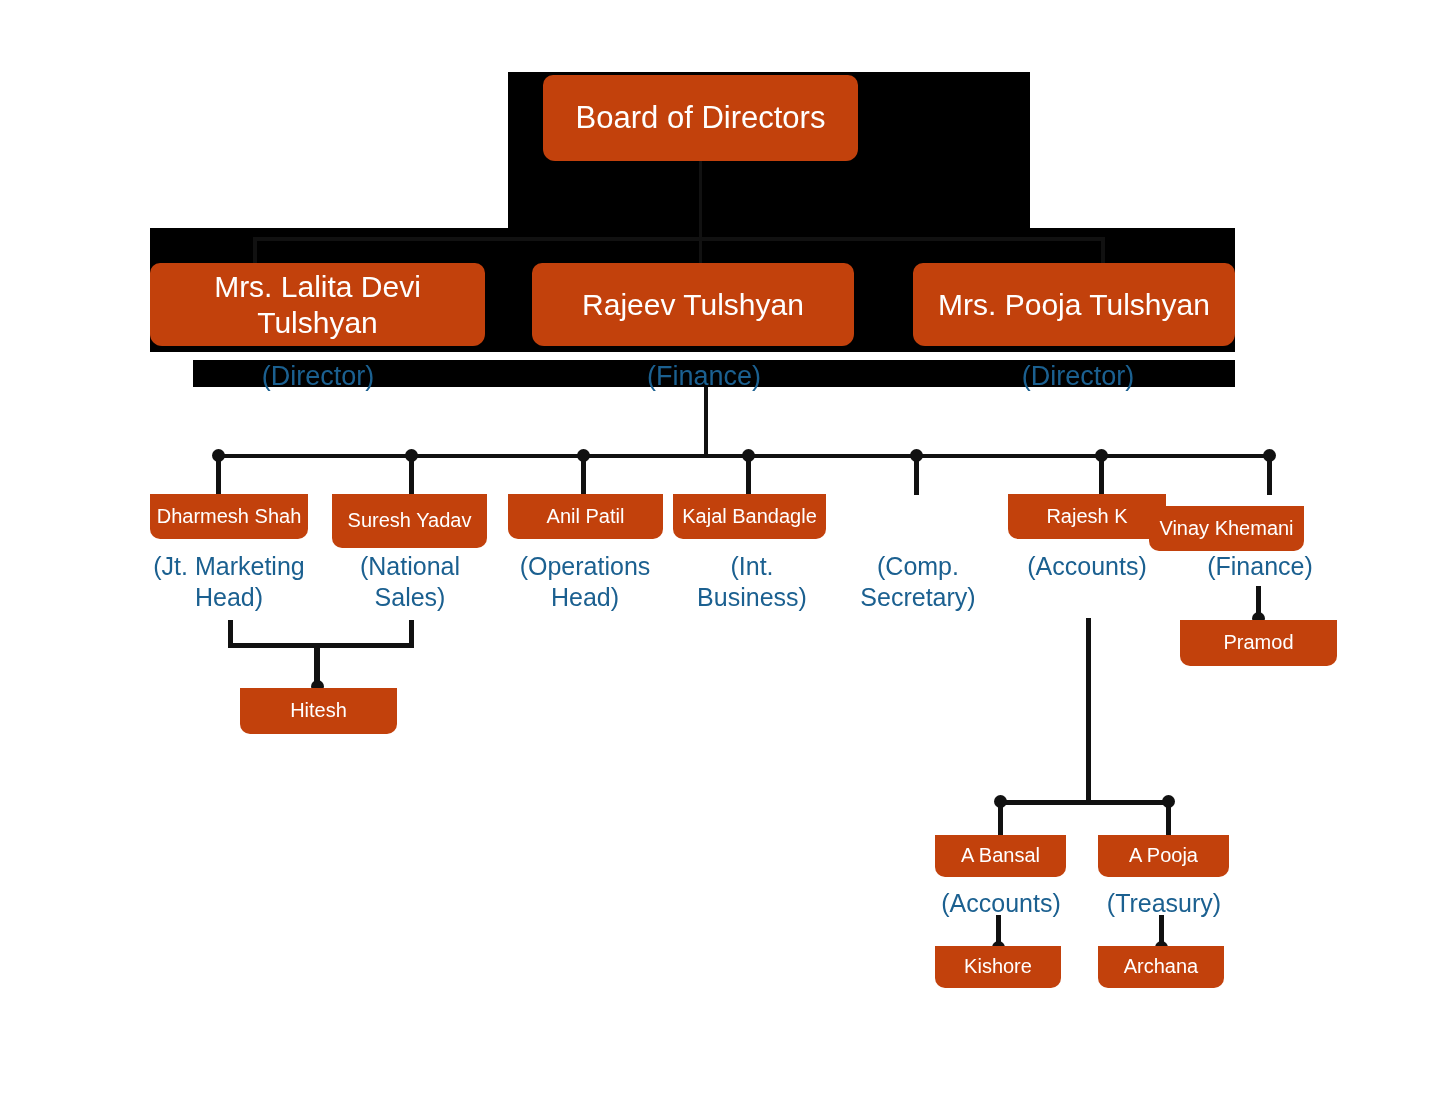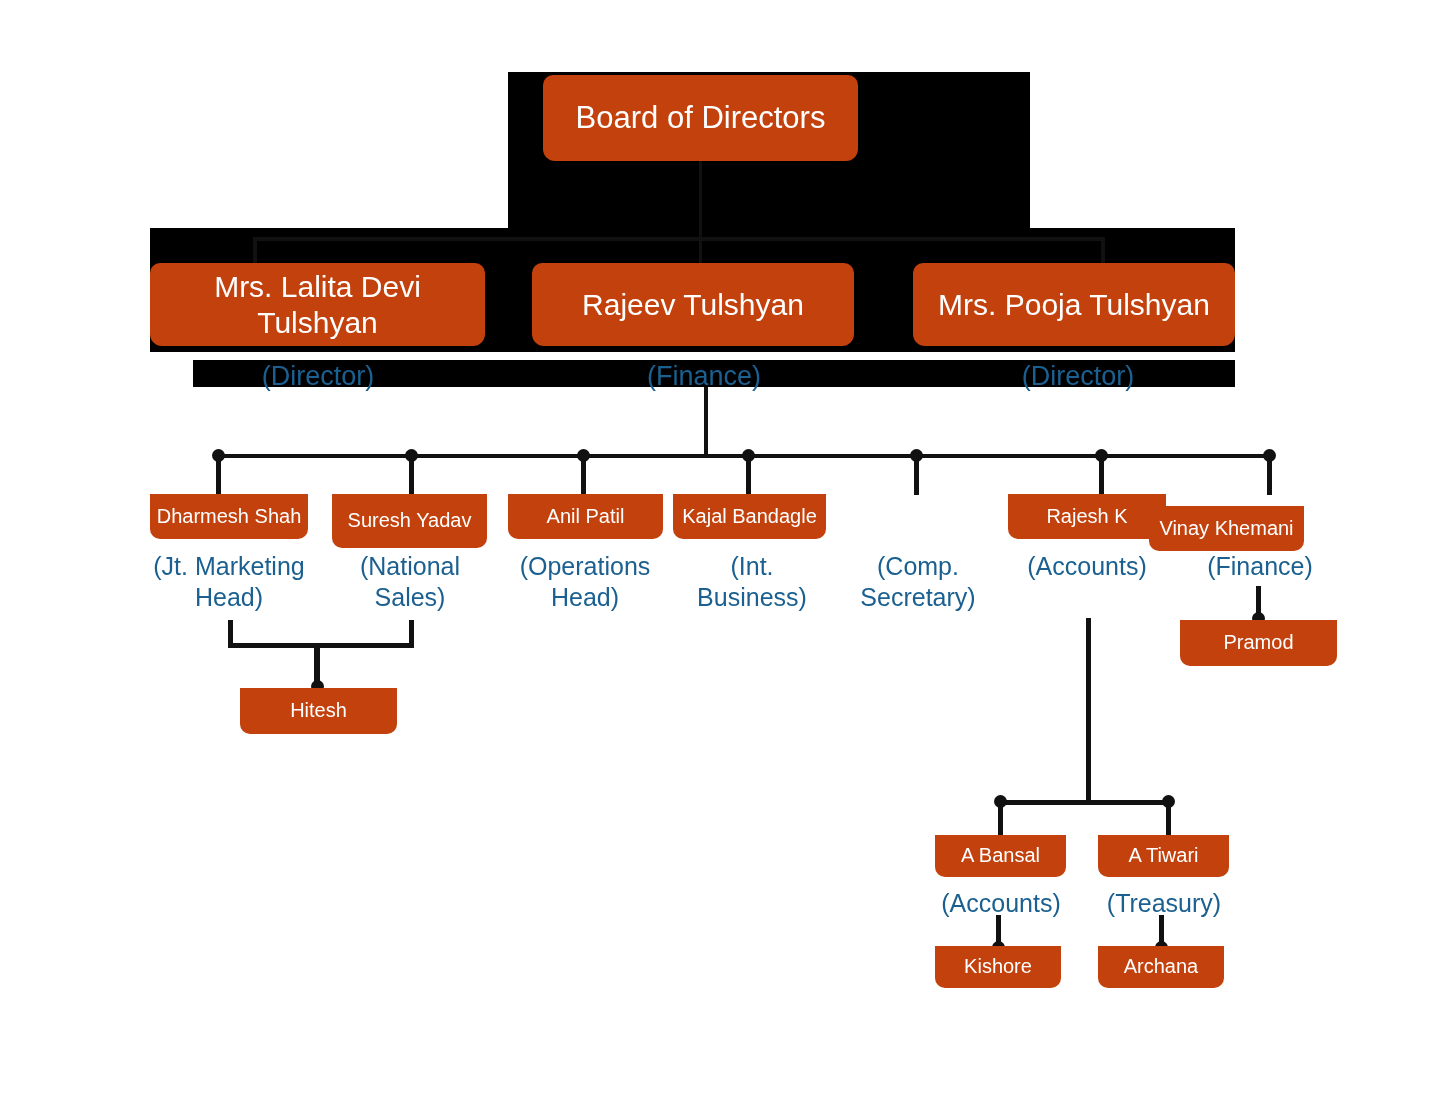--- a/index.html
+++ b/index.html
@@ -213,21 +213,21 @@
     <span class="node-label">Hitesh</span>
   </div>
   <div class="node n-staff" style="left:1180px; top:620px; width:157px; height:46px;">
     <span class="node-label">Pramod</span>
   </div>
 
   <div class="node n-staff" style="left:935px; top:835px; width:131px; height:42px;">
     <span class="node-label">A Bansal</span>
   </div>
   <div class="node n-staff" style="left:1098px; top:835px; width:131px; height:42px;">
-    <span class="node-label">A Tiwari</span>
+    <span class="node-label">A Pooja</span>
   </div>
 
   <div class="role-sm" style="left:921px; top:888px; width:160px;">
     <span>(Accounts)</span>
   </div>
   <div class="role-sm" style="left:1084px; top:888px; width:160px;">
     <span>(Treasury)</span>
   </div>
 
   <div class="node n-staff" style="left:935px; top:946px; width:126px; height:42px;">

